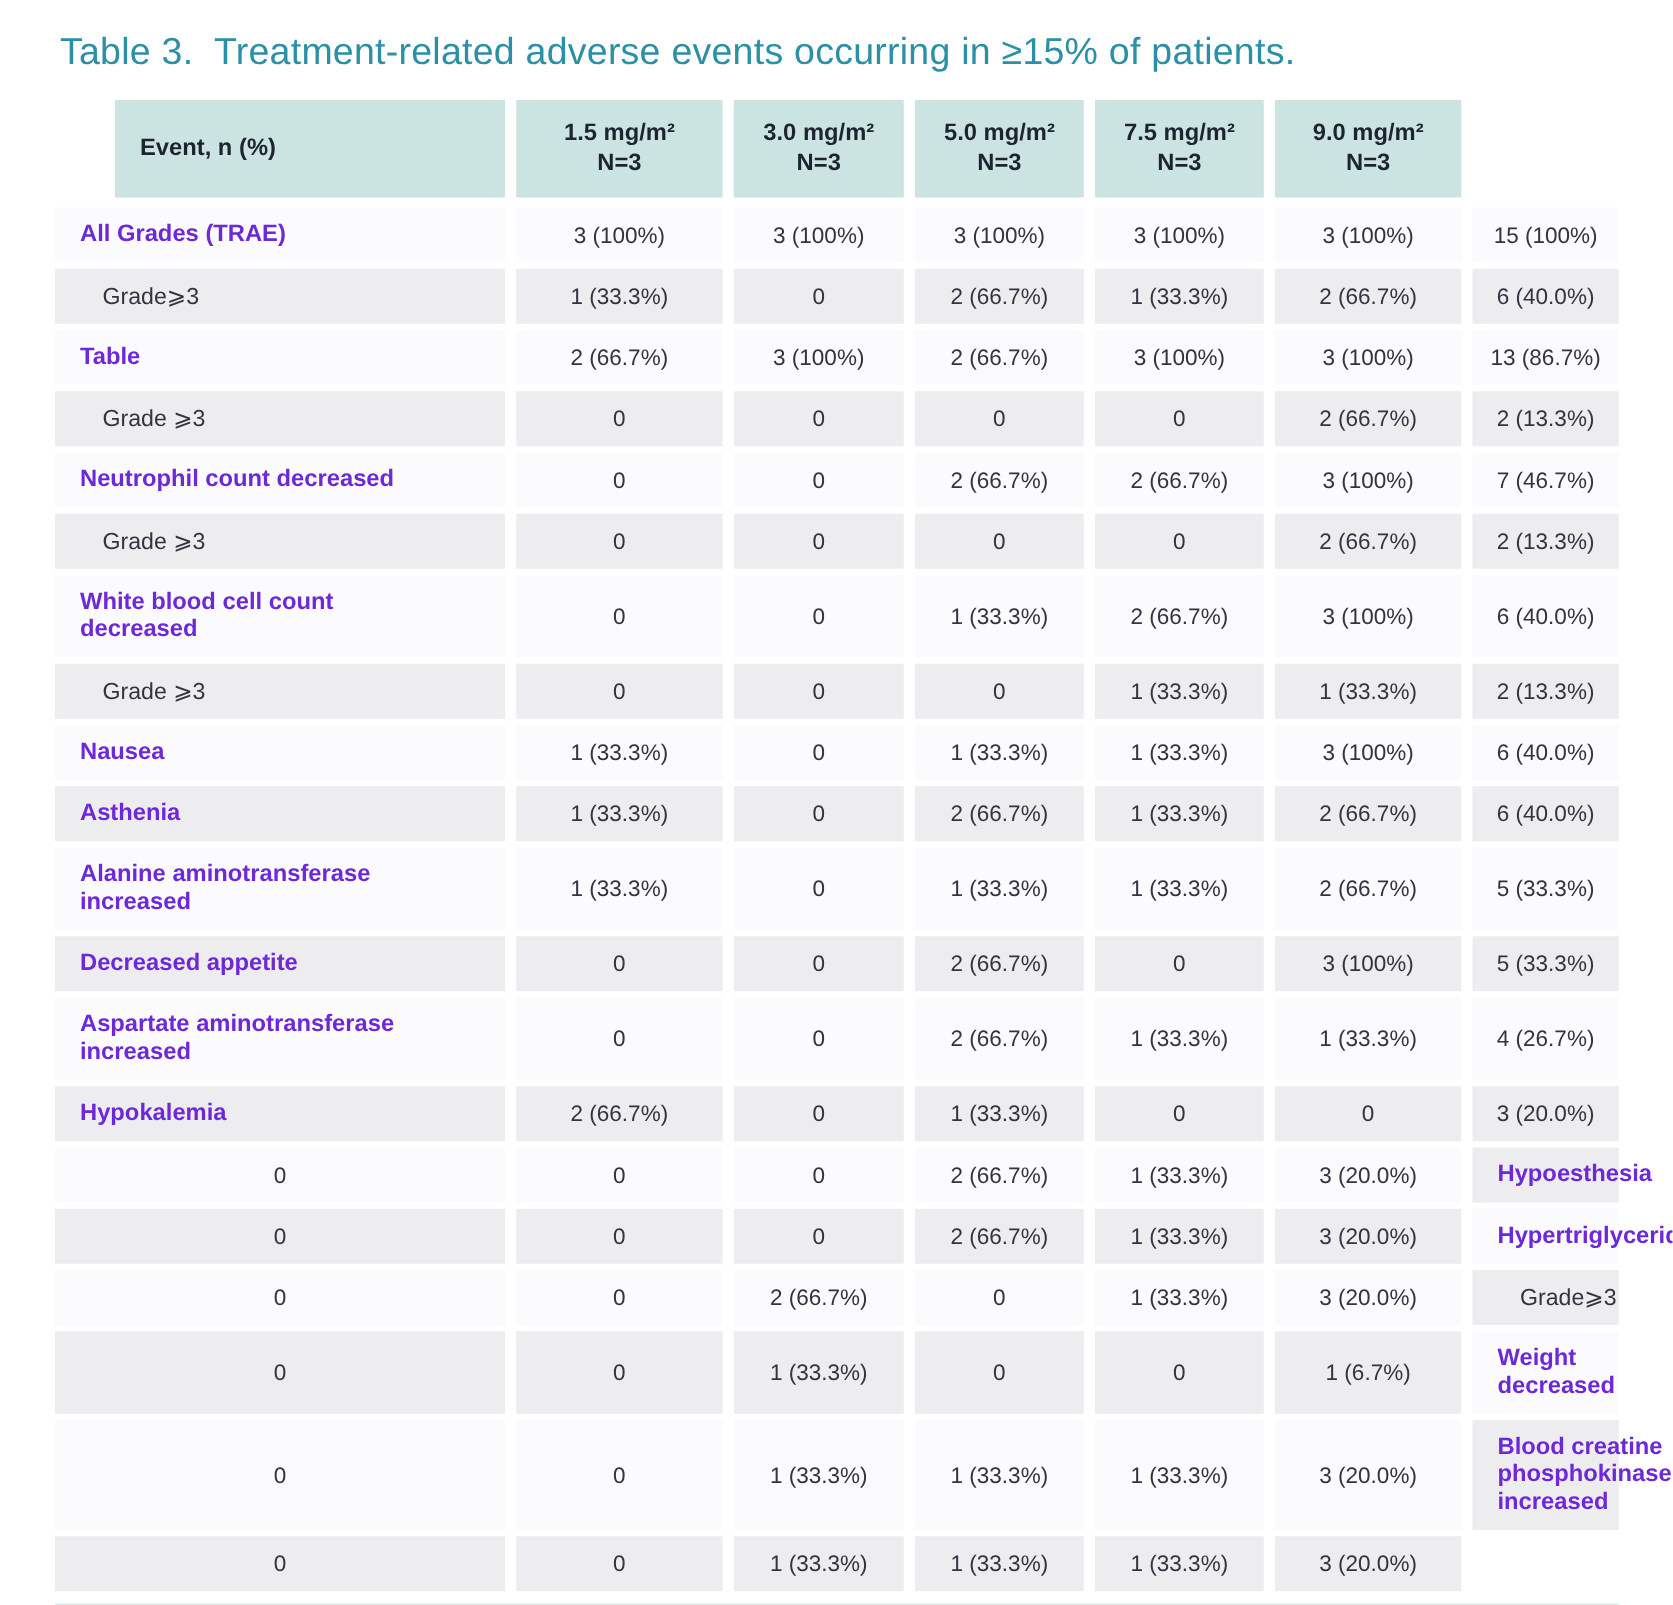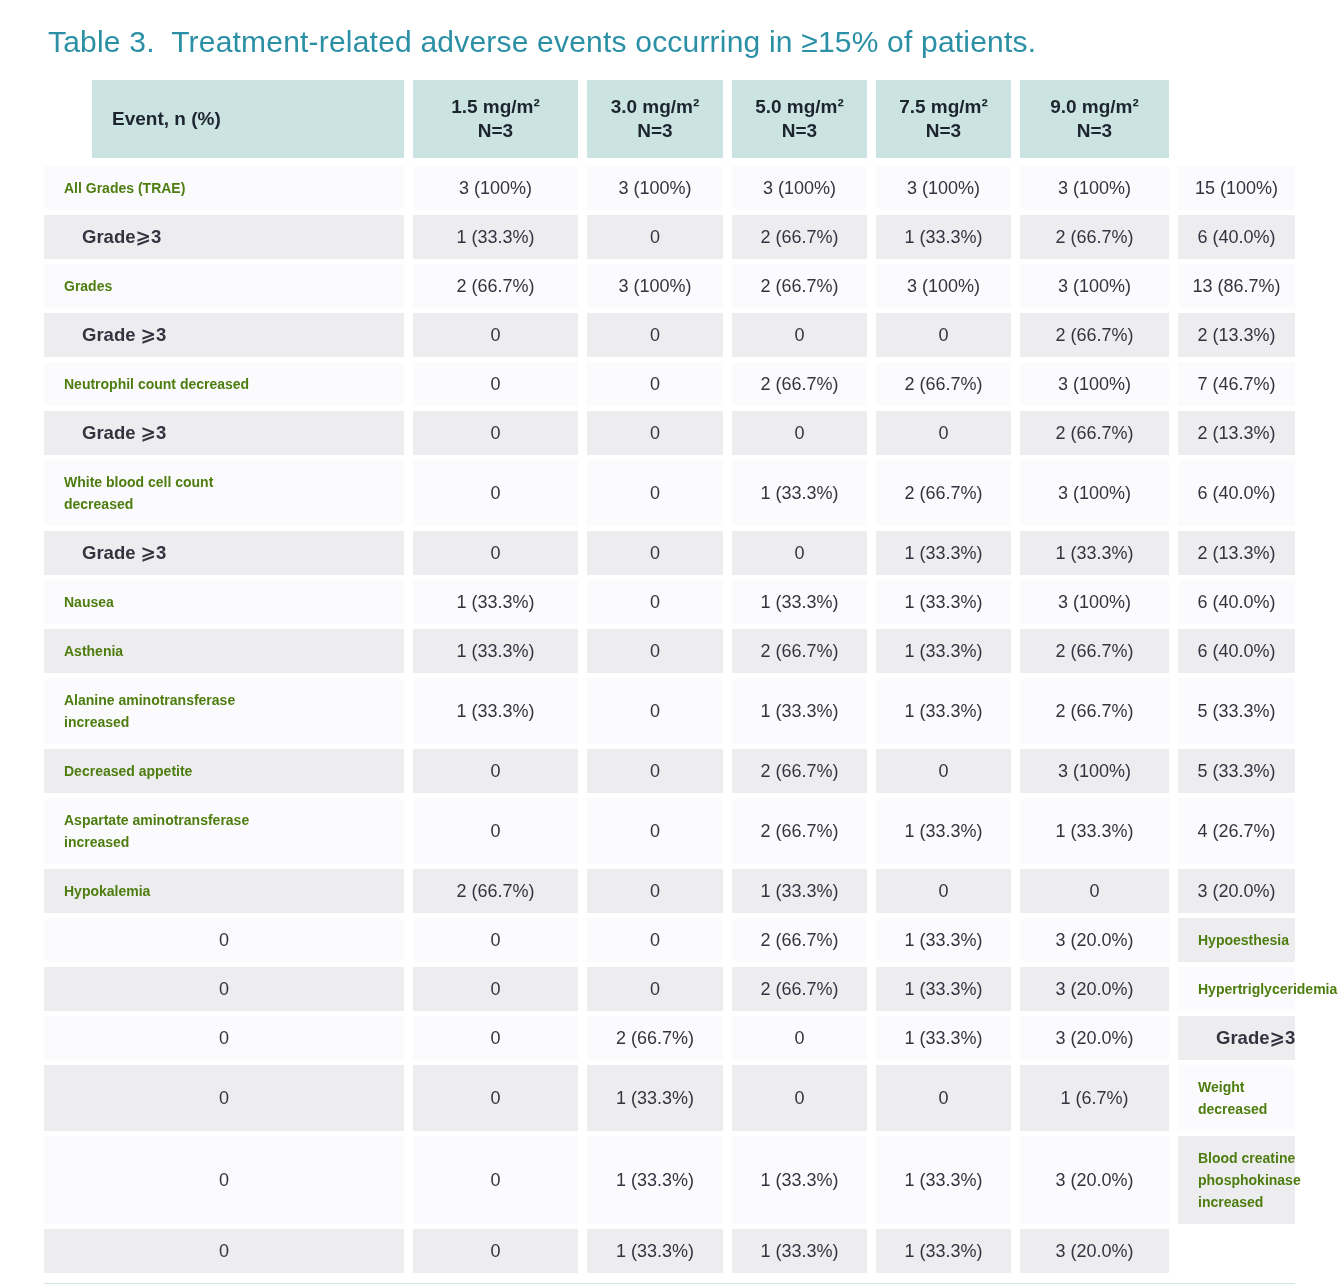--- a/index.html
+++ b/index.html
@@ -61,28 +61,28 @@
     padding: 11px 4px;
     display: flex;
     align-items: center;
     line-height: 22px;
   }
   .cell.shaded { background: #ededf0; }
   .cell.event {
     justify-content: flex-start;
     padding-left: 20px;
     padding-right: 30px;
-    font-size: 14px;
+    font-size: 19px;
     font-weight: 700;
-    color: #4d7c0f;
+    color: #6d28d9;
     white-space: pre-line;
   }
   .cell.event.indent {
     padding-left: 38px;
-    font-weight: 700;
+    font-weight: 400;
     color: #35333f;
     font-size: 18.5px;
   }
   .cell.val {
     justify-content: center;
     text-align: center;
     font-size: 18px;
     font-weight: 400;
     color: #35333f;
   }
@@ -135,21 +135,21 @@
         <div class="cell val">3 (100%)</div>
         <div class="cell val">3 (100%)</div>
         <div class="cell val">15 (100%)</div>
         <div class="cell event indent shaded">Grade⩾3</div>
         <div class="cell val shaded">1 (33.3%)</div>
         <div class="cell val shaded">0</div>
         <div class="cell val shaded">2 (66.7%)</div>
         <div class="cell val shaded">1 (33.3%)</div>
         <div class="cell val shaded">2 (66.7%)</div>
         <div class="cell val shaded">6 (40.0%)</div>
-        <div class="cell event">Grades</div>
+        <div class="cell event">Table</div>
         <div class="cell val">2 (66.7%)</div>
         <div class="cell val">3 (100%)</div>
         <div class="cell val">2 (66.7%)</div>
         <div class="cell val">3 (100%)</div>
         <div class="cell val">3 (100%)</div>
         <div class="cell val">13 (86.7%)</div>
         <div class="cell event indent shaded">Grade ⩾3</div>
         <div class="cell val shaded">0</div>
         <div class="cell val shaded">0</div>
         <div class="cell val shaded">0</div>

